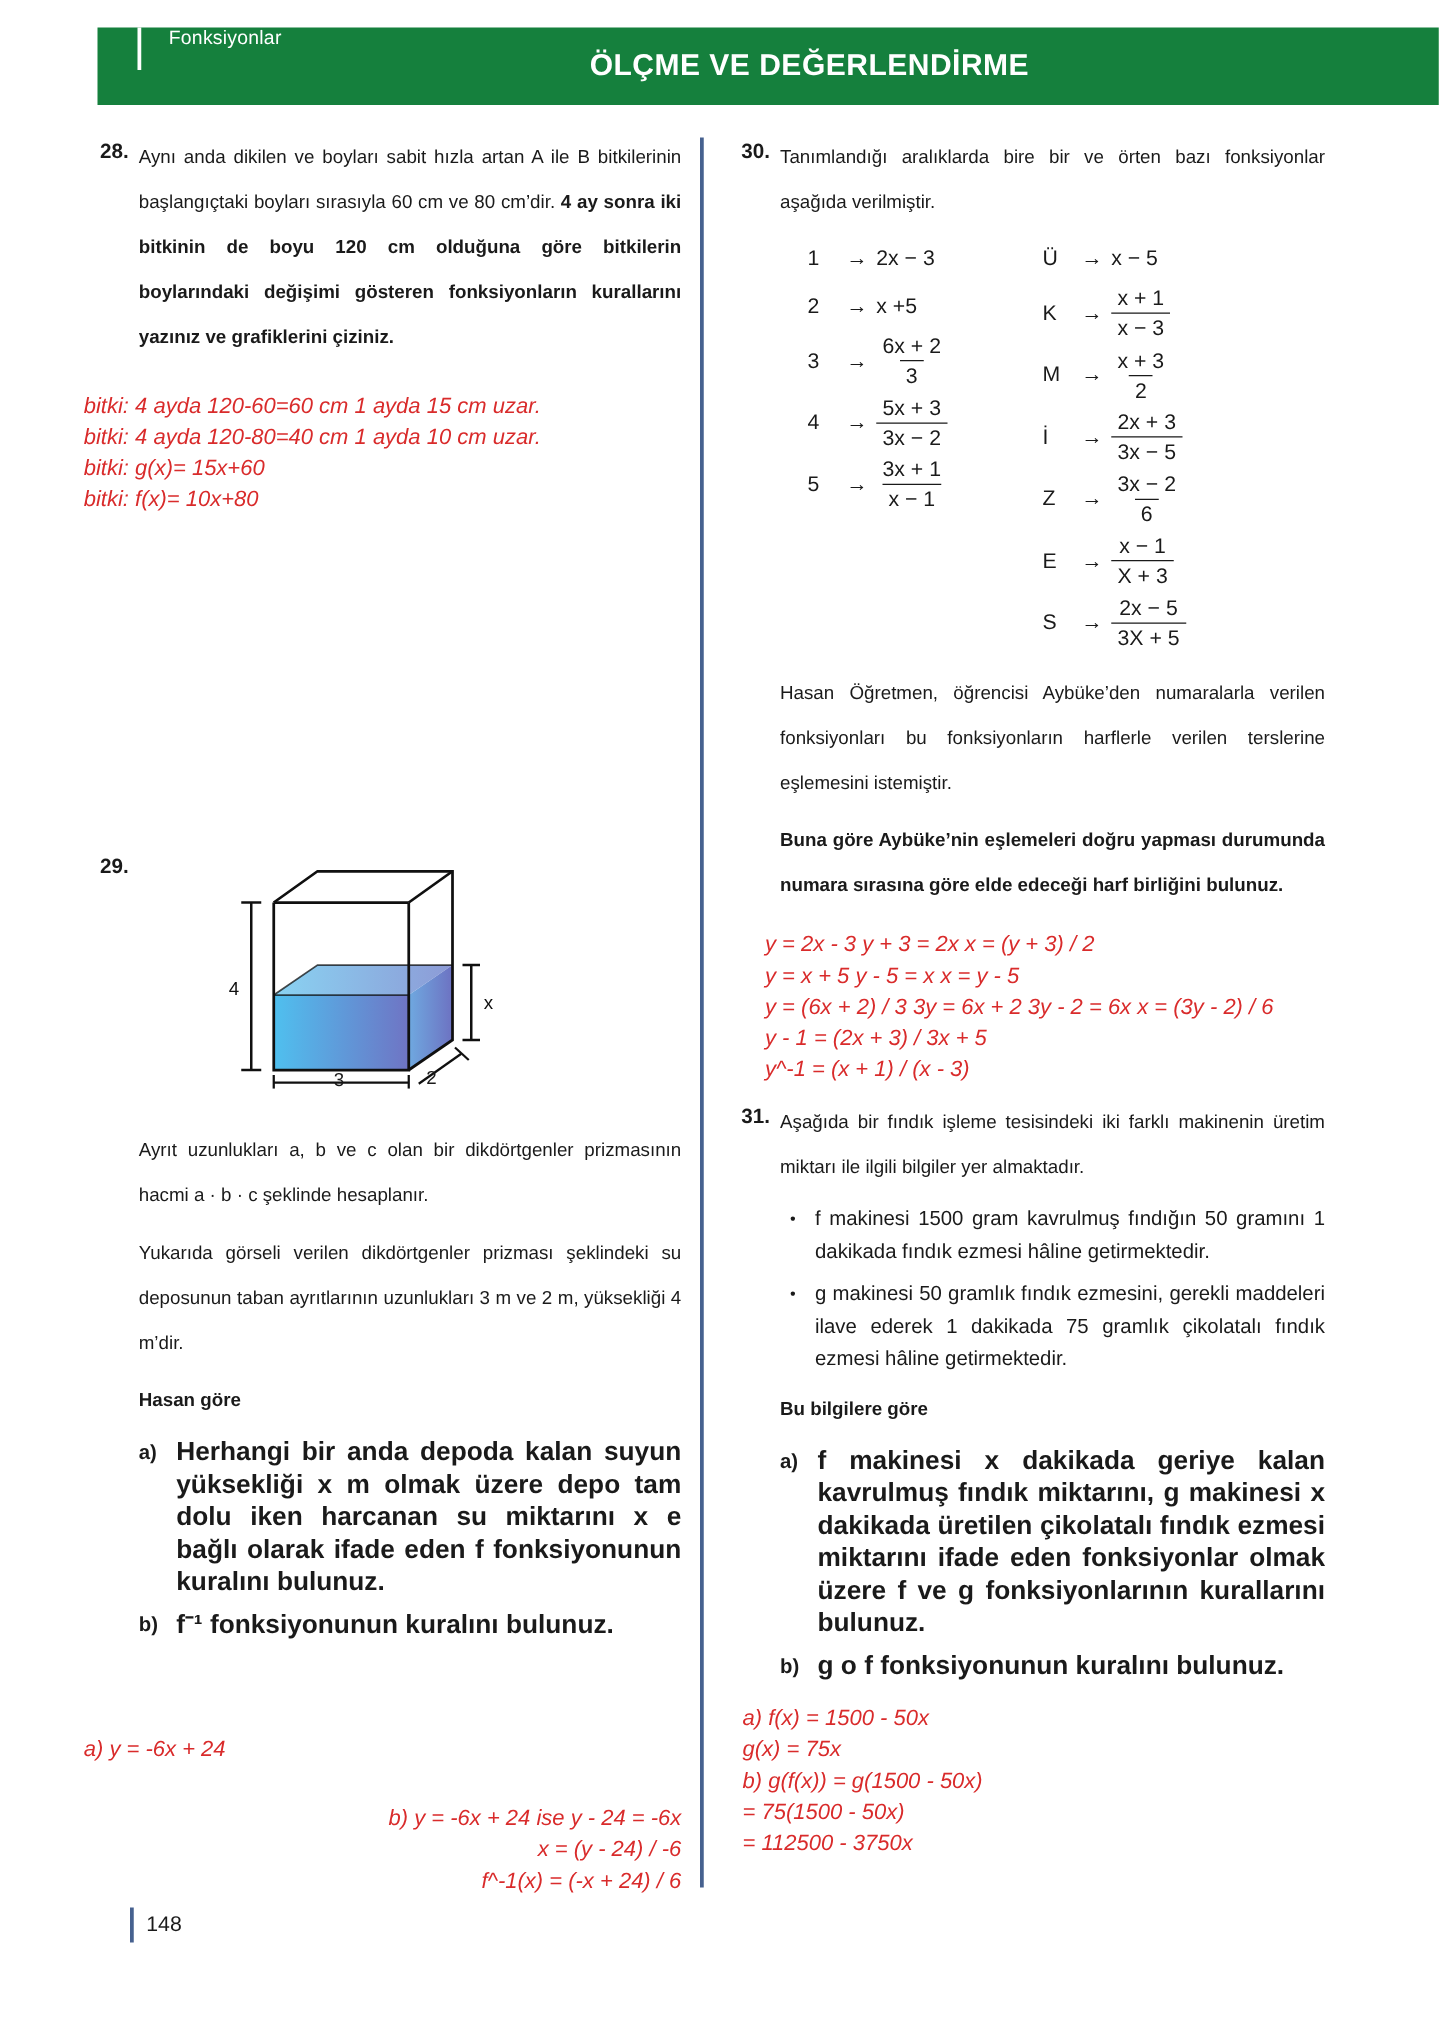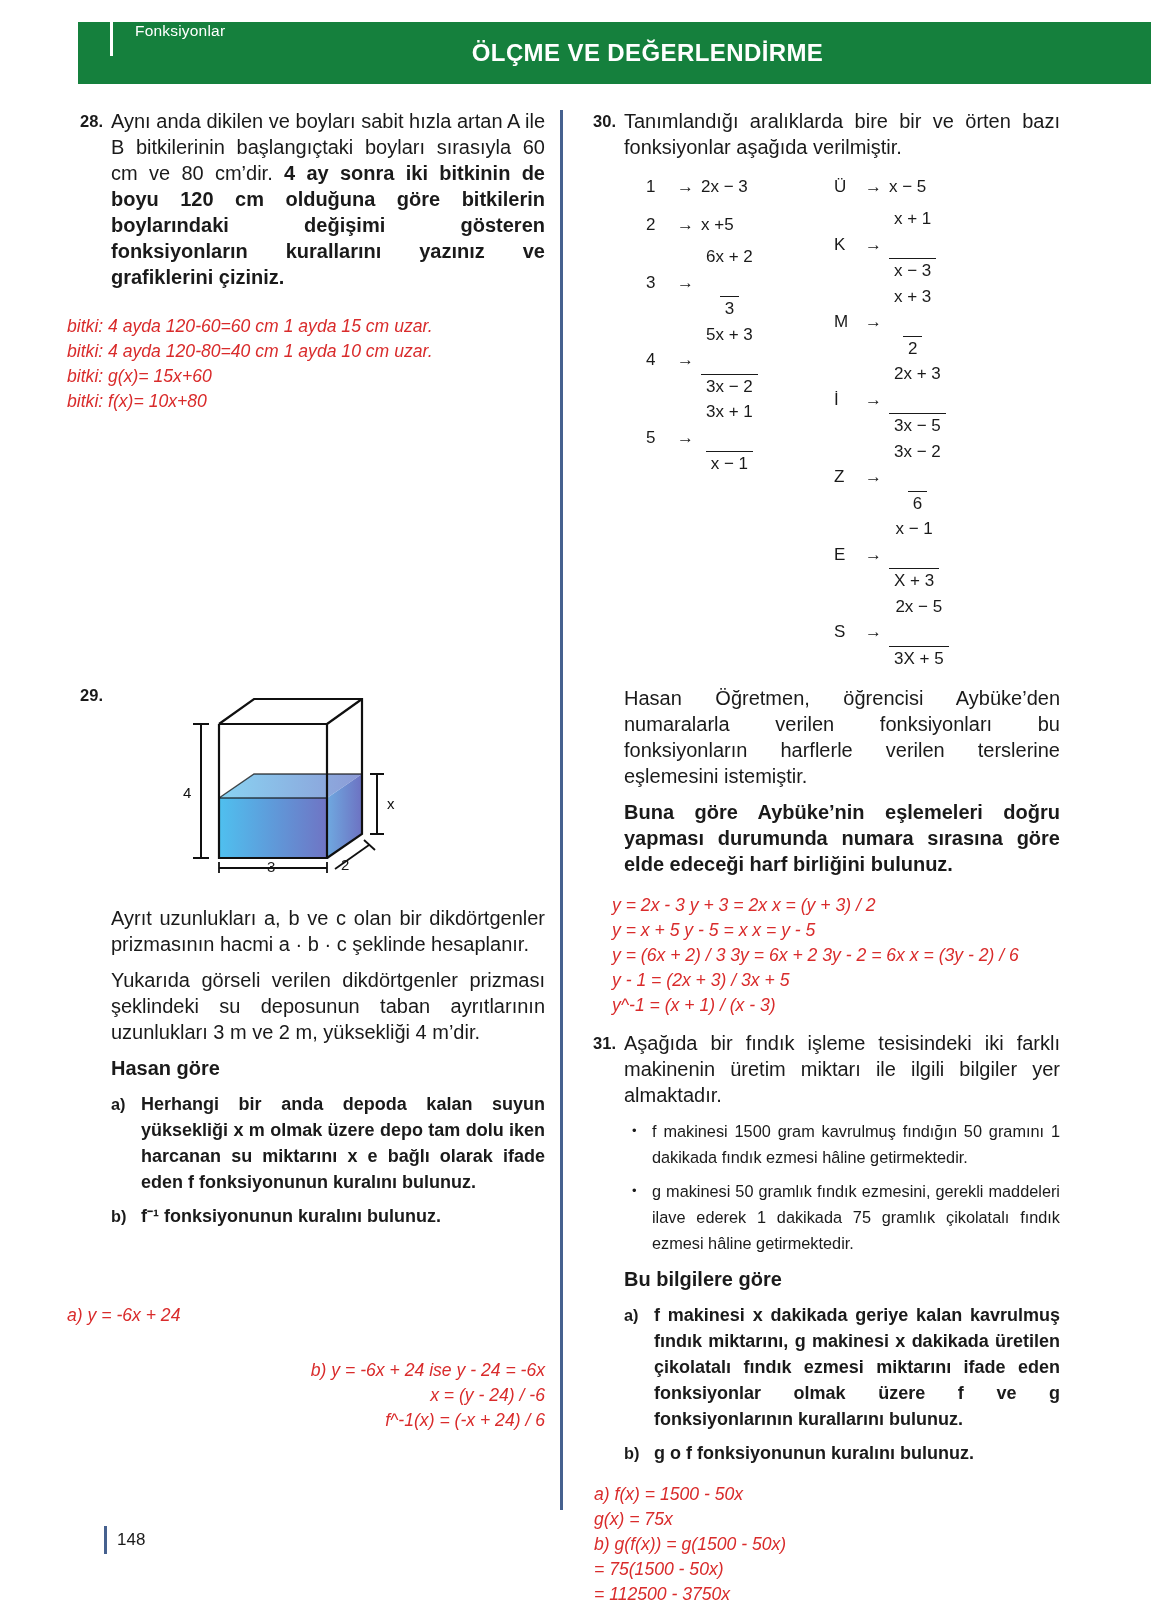--- a/index.html
+++ b/index.html
@@ -54,21 +54,21 @@
     margin-bottom:6px;
   }
   .q-num {
     font-weight:bold; font-size:16.5px; line-height:26px;
     min-width:36px; flex:0 0 36px; text-align:right;
     padding-right:8px;
   }
   .q-body { flex:1 1 auto; }
   p {
     margin:0 0 10px 0;
-    font-size:20px; line-height:26px;
+    font-size:15px; line-height:36px;
     text-align:justify;
     hyphens:auto;
   }
   p.nojust { text-align:left; }
   .b { font-weight:bold; }
   .bold-p { font-weight:bold; }
 
   ul.bullets { margin:4px 0 10px 0; padding:0; list-style:none; }
   ul.bullets li {
     position:relative; padding-left:28px;
@@ -81,21 +81,21 @@
   }
 
   .item {
     display:flex; align-items:flex-start; margin-bottom:8px;
   }
   .item-label {
     font-weight:bold; font-size:16.3px; line-height:26px;
     flex:0 0 30px;
   }
   .item-text {
-    font-weight:bold; font-size:18px; line-height:26px;
+    font-weight:bold; font-size:21px; line-height:26px;
     text-align:justify; flex:1 1 auto;
   }
   .item-text.nojust { text-align:left; }
 
   
   .ans {
     color:#d92b2b;
     font-style:italic;
     font-weight:normal;
     font-size:17.6px;
@@ -127,21 +127,20 @@
     margin-bottom:4px;
   }
   .fnkey { min-width:24px; text-align:left; }
   .fnarrow { padding:0 7px; }
   .fnplain { white-space:nowrap; }
 
   .frac {
     display:inline-flex; flex-direction:column; align-items:center;
     vertical-align:middle;
     line-height:1.25;
-    gap:28px;
   }
   .frac .num { padding:0 5px 1px 5px; white-space:nowrap; }
   .frac .den { padding:1px 5px 0 5px; border-top:1.6px solid #1a1a1a; white-space:nowrap; }
 
   
   .pagenum {
     position:absolute; left:104px; bottom:70px;
     display:flex; align-items:center;
   }
   .pagenum .bar { width:3px; height:28px; background:#46618f; margin-right:10px; }

